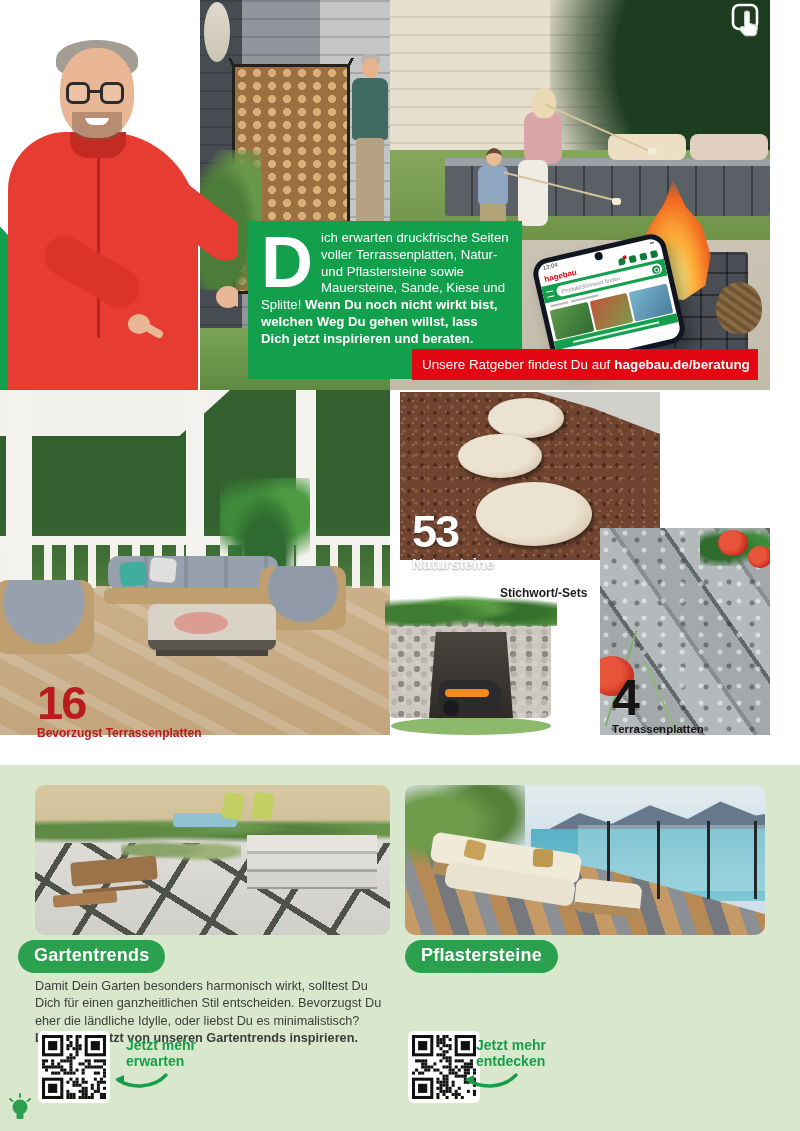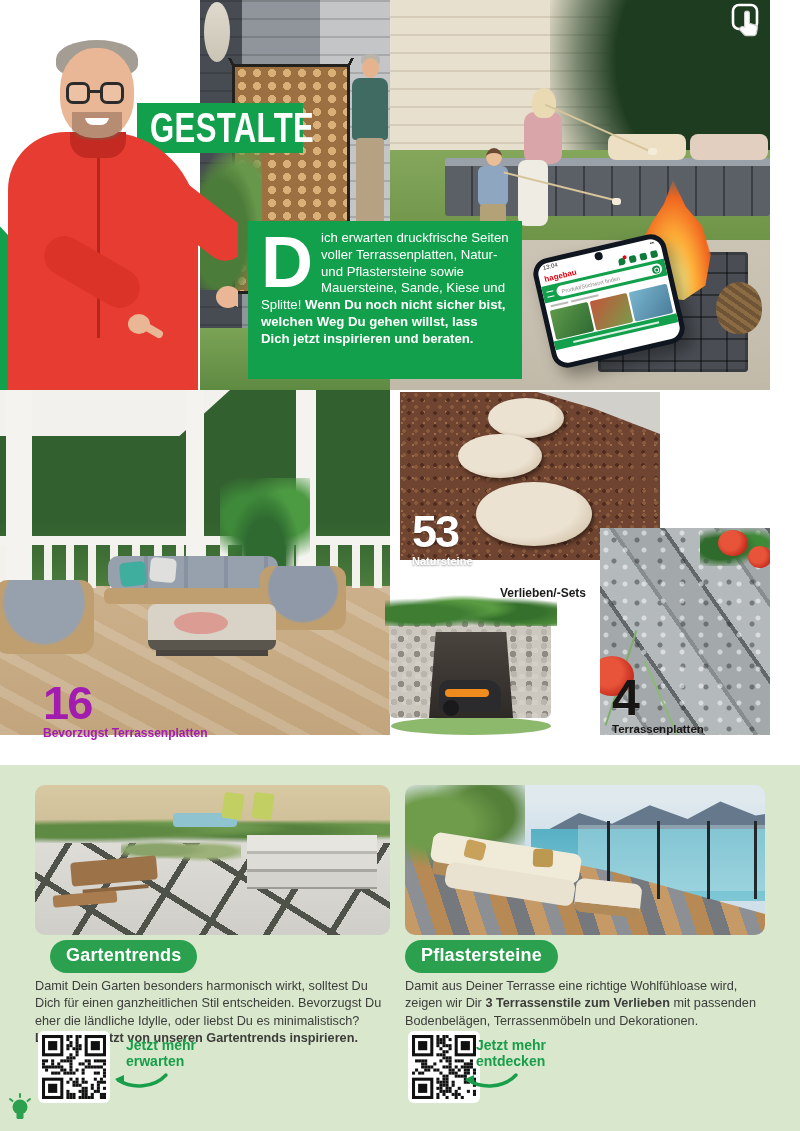--- a/index.html
+++ b/index.html
@@ -203,26 +203,26 @@
   .fl2{left:148px;top:18px;width:24px;height:22px}
   .fl3{left:-10px;top:128px;width:44px;height:40px}
   .leafy{position:absolute;left:100px;top:-6px;width:70px;height:44px;
     background:radial-gradient(ellipse at 30% 60%,#2f6b2c 0 30%,transparent 55%),radial-gradient(ellipse at 70% 50%,#3f8a38 0 28%,transparent 52%)}
   .stem{position:absolute;left:20px;top:100px;width:2px;height:100px;background:#7fae6a;transform:rotate(18deg)}
   .stem2{position:absolute;left:60px;top:130px;width:2px;height:80px;background:#8cba74;transform:rotate(-24deg)}
 
   .count{position:absolute;z-index:4}
   .cnum{font-weight:bold;letter-spacing:-2px;line-height:.9;display:block}
   .clabel{font-weight:bold;display:block;margin-top:2px}
-  .count16{left:43px;top:682px;color:#a21caf}
+  .count16{left:37px;top:682px;color:#b91c1c}
   .count16 .cnum{font-size:47px}
   .count16 .clabel{font-size:12px}
   .count32{left:412px;top:512px;color:#fff;text-shadow:0 1px 2px rgba(0,0,0,.4)}
   .count32 .cnum{font-size:45px}
-  .count32 .clabel{font-size:11px}
+  .count32 .clabel{font-size:15px}
   .count94{left:500px;top:584px;color:#1c1b19}
   .count94 .cnum{font-size:50px}
   .count94 .clabel{font-size:12px}
   .count4{left:612px;top:676px;color:#161513;text-shadow:0 1px 1px rgba(255,255,255,.25)}
   .count4 .cnum{font-size:50px}
   .count4 .clabel{font-size:11.5px}
 
   
   .bottom{position:absolute;left:0;top:765px;width:800px;height:366px;background:var(--lbg)}
   .bphoto{position:absolute;top:20px;height:150px;border-radius:10px;overflow:hidden}
@@ -262,21 +262,21 @@
     background:radial-gradient(ellipse at 25% 40%,#6e9c4a 0 30%,transparent 55%),radial-gradient(ellipse at 65% 30%,#55803a 0 28%,transparent 52%)}
   .sofa2-back{position:absolute;left:26px;top:58px;width:150px;height:30px;border-radius:8px;background:#f0ead9;transform:rotate(9deg);
     box-shadow:0 16px 0 -4px #b08a58}
   .sofa2-seat{position:absolute;left:40px;top:86px;width:130px;height:26px;border-radius:8px;background:#e9e2d0;transform:rotate(9deg)}
   .ottoman{position:absolute;left:170px;top:96px;width:66px;height:34px;border-radius:8px;background:#ece5d3;border-bottom:10px solid #b08a58;transform:rotate(6deg)}
   .pillow-g1{position:absolute;left:60px;top:56px;width:20px;height:18px;border-radius:4px;background:#c8a25a;transform:rotate(14deg)}
   .pillow-g2{position:absolute;left:128px;top:64px;width:20px;height:18px;border-radius:4px;background:#bd9850;transform:rotate(2deg)}
 
   .badge{position:absolute;top:175px;background:#2ba14f;color:#fff;font-weight:bold;font-size:18px;
     padding:5px 16px 7px;border-radius:17px;letter-spacing:.2px}
-  .badge-l{left:50px}.badge-r{left:405px}
+  .badge-l{left:18px}.badge-r{left:405px}
   .bpara{position:absolute;top:213px;width:355px;font-size:12.7px;line-height:1.36;color:var(--dark)}
   .bpara-l{left:35px}.bpara-r{left:405px;width:352px}
   .bpara .b{font-weight:bold}
 
   .qrbox{position:absolute;top:266px;width:72px;height:72px;background:#fff;border-radius:6px;padding:4px}
   .qr-l{left:38px}.qr-r{left:408px}
   .qrbox svg{width:64px;height:64px;display:block}
   .cta{position:absolute;top:272px;width:92px;color:#189e4a;font-weight:bold;font-size:14px;line-height:1.15}
   .cta-l{left:126px}.cta-r{left:476px}
   .cta svg{display:block;margin-top:3px;margin-left:-14px}
@@ -344,28 +344,25 @@
       <div class="man-finger-l"></div>
       <div class="man-hair"></div>
       <div class="man-head"></div>
       <div class="man-glass-l"></div>
       <div class="man-glass-r"></div>
       <div class="man-bridge"></div>
       <div class="man-beard"></div>
       <div class="man-smile"></div>
     </div>
 
-    <div class="banner1">
-      <span class="hl">GESTALTE</span>
-    </div>
 
     <div class="intro">
       <span class="dropcap">D</span>
       <p><span>ich erwarten druckfrische Seiten voller Terrassenplatten, Natur- und Pflastersteine sowie Mauersteine, Sande, Kiese und Splitte!</span>
-        <span class="b">Wenn Du noch nicht sicher bist, welchen Weg Du gehen willst, lass Dich jetzt inspirieren und beraten.</span></p>
+        <span class="b">Wenn Du noch nicht wirkt bist, welchen Weg Du gehen willst, lass Dich jetzt inspirieren und beraten.</span></p>
     </div>
 
     <div class="phone">
       <div class="pscreen">
         <div class="pstatus">
             <span>13:04</span>
             <span>▪▪</span>
           </div>
         <div class="pnotch"></div>
         <div class="pbrandrow">
@@ -392,20 +389,24 @@
           <div class="pt1"></div>
           <div class="pt2"></div>
           <div class="pt3"></div>
         </div>
         <div class="pfoot">
             <i></i>
           </div>
       </div>
     </div>
 
+    <div class="ratgeber">
+      <span>Unsere Ratgeber findest Du auf</span>
+      <span class="lnk">hagebau.de/beratung</span>
+    </div>
     <svg class="tapicon" viewBox="0 0 36 52">
       <rect x="2" y="2" width="24" height="24" rx="6" fill="none" stroke="#ffffff" stroke-width="2.6"></rect>
       <path d="M16 8c1.4 0 2.4 1 2.4 2.4v10l5.9 1.7c1.4.4 2.2 1.7 2 3.1l-.9 5c-.3 1.4-1.5 2.4-2.9 2.4h-7.2c-.8 0-1.6-.3-2.2-1l-5-5.6 1.7-1.8c.6-.6 1.4-.8 2.1-.6l1.7.4v-13.6C13.6 9 14.6 8 16 8z" fill="#ffffff" stroke="#cfcfcf" stroke-width="1.2"></path>
     </svg>
   </div>
 
   <div class="ph-porch">
     <div class="porch-ceil"></div>
     <div class="porch-floor"></div>
     <div class="prail"></div>
@@ -450,21 +451,21 @@
 
   <div class="count count16">
     <span class="cnum">16</span>
     <span class="clabel">Bevorzugst Terrassenplatten</span>
   </div>
   <div class="count count32">
     <span class="cnum">53</span>
     <span class="clabel">Natursteine</span>
   </div>
   <div class="count count94">
-    <span class="clabel">Verlieben/-Sets</span>
+    <span class="clabel">Stichwort/-Sets</span>
   </div>
   <div class="count count4">
     <span class="cnum">4</span>
     <span class="clabel">Terrassenplatten</span>
   </div>
 
   <div class="white-margin"></div>
 
   <div class="bottom">
 
@@ -496,21 +497,20 @@
       <div class="pillow-g1"></div>
       <div class="pillow-g2"></div>
       <div class="ottoman"></div>
     </div>
 
     <div class="badge badge-l">Gartentrends</div>
     <div class="badge badge-r">Pflastersteine</div>
 
     <p class="bpara bpara-l"><span>Damit Dein Garten besonders harmonisch wirkt, solltest Du Dich für einen ganzheitlichen Stil entscheiden. Bevorzugst Du eher die ländliche Idylle, oder liebst Du es minimalistisch? </span><span class="b">Lass Dich jetzt von unseren Gartentrends inspirieren.</span></p>
 
-    <p class="bpara bpara-r"><span>Damit aus Deiner Terrasse eine richtige Wohlfühloase wird, zeigen wir Dir </span><span class="b">3 Terrassenstile zum Verlieben</span><span> mit passenden Bodenbelägen, Terrassenmöbeln und Dekorationen.</span></p>
 
     <div class="qrbox qr-l">
       <svg class="qr" viewBox="0 0 63 63">
           <rect x="24" y="0" width="3" height="3" fill="#111"></rect>
           <rect x="27" y="0" width="3" height="3" fill="#111"></rect>
           <rect x="33" y="0" width="3" height="3" fill="#111"></rect>
           <rect x="36" y="0" width="3" height="3" fill="#111"></rect>
           <rect x="24" y="3" width="3" height="3" fill="#111"></rect>
           <rect x="33" y="3" width="3" height="3" fill="#111"></rect>
           <rect x="27" y="6" width="3" height="3" fill="#111"></rect>

